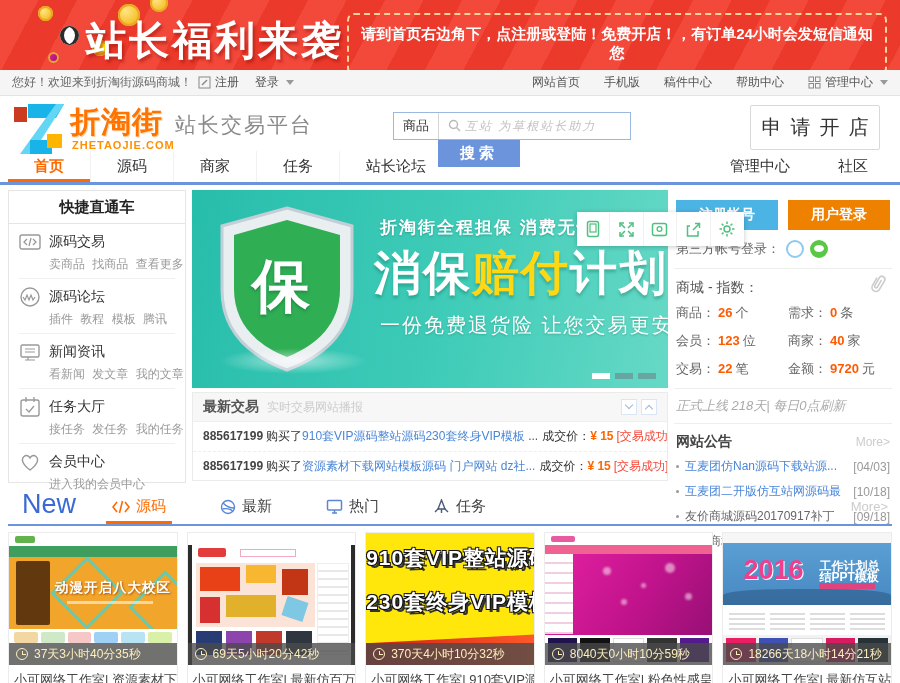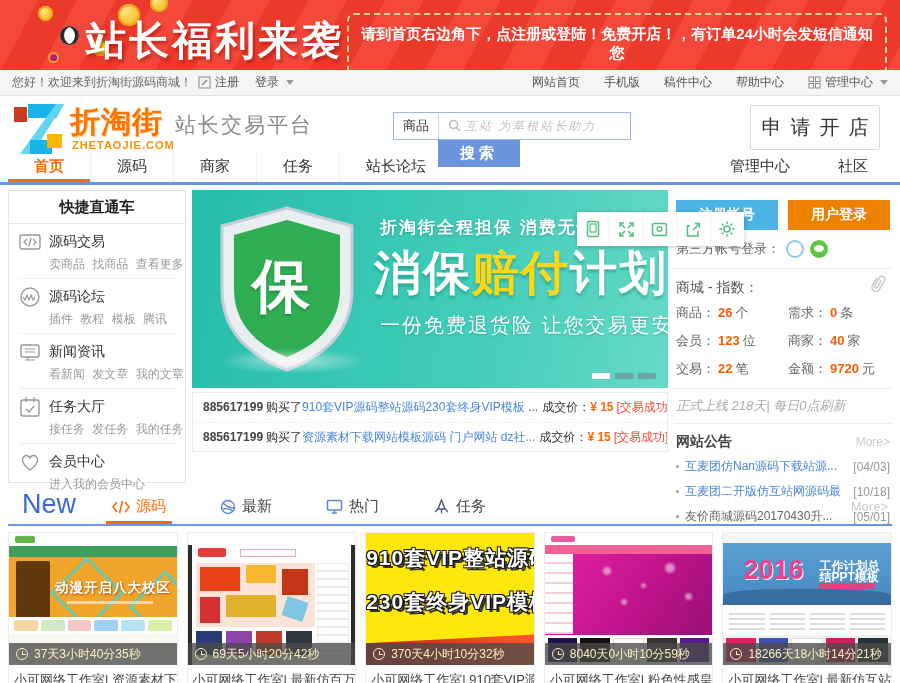--- a/index.html
+++ b/index.html
@@ -161,21 +161,21 @@
   .cd { position:absolute; left:0; right:0; bottom:0; height:22px; background:rgba(74,74,74,.78); color:#fdeebc;
     font-size:12px; display:flex; align-items:center; gap:6px; padding-left:7px; z-index:5; }
   .clock { width:12px; height:12px; border:1px solid #fdeebc; border-radius:50%; position:relative; flex-shrink:0; }
   .clock::after { content:""; position:absolute; left:5px; top:2px; width:1px; height:4px; background:#fdeebc; }
   .clock::before { content:""; position:absolute; left:5px; top:5px; width:4px; height:1px; background:#fdeebc; }
 
   
   .c1-top { height:13px; background:#fff; position:relative; }
   .c1-top::before { content:""; position:absolute; left:6px; top:3px; width:20px; height:7px; background:#62b34c; border-radius:2px; }
   .c1-nav { height:11px; background:#3f9d5e; }
-  .c1-hero { position:relative; height:60px; background:#f2a52b; overflow:hidden; }
+  .c1-hero { position:relative; height:72px; background:#f2a52b; overflow:hidden; }
   .c1-menu { position:absolute; left:7px; top:4px; width:34px; height:64px; background:rgba(66,33,10,.82); border-radius:2px; }
   .c1-dia { position:absolute; width:52px; height:52px; border:3px solid rgba(72,209,204,.8); transform:rotate(45deg); }
   .c1-dia.a { left:52px; top:10px; } .c1-dia.b { right:-14px; top:24px; }
   .c1-slogan { position:absolute; left:46px; top:22px; font-size:13.5px; font-weight:bold; color:#fff;
     text-shadow:1px 1px 2px #a85400; letter-spacing:1px; white-space:nowrap; }
   .c1-sub { position:absolute; left:58px; top:44px; width:86px; height:3px; background:rgba(255,255,255,.55); }
   .c1-btnrow { display:flex; gap:3px; padding:3px 5px; background:#fff; }
   .c1-btnrow span { flex:1; height:11px; border-radius:2px; }
   .c1-foot { height:22px; background:#fbfaf2; }
 
@@ -381,20 +381,32 @@
       <div class="car-line2"><span>消保</span><span class="hl">赔付</span><span>计划</span></div>
       <div class="car-line3">一份免费退货险 让您交易更安心</div>
       <div class="dots">
         <span class="dot active"></span>
         <span class="dot"></span>
         <span class="dot"></span>
       </div>
     </div>
 
     <div class="trades">
+      <div class="trades-head">
+        <span class="trades-title">最新交易</span>
+        <span class="trades-sub">实时交易网站播报</span>
+        <span class="trades-ctrl">
+          <span class="ctrl-btn down">
+              <i></i>
+            </span>
+          <span class="ctrl-btn up">
+              <i></i>
+            </span>
+        </span>
+      </div>
       <div class="trade-row">
         <span class="t-user">885617199</span><span>购买了</span><span class="t-link">910套VIP源码整站源码230套终身VIP模板</span><span class="t-dots"> ...</span><span class="t-label">成交价：</span><span class="t-price">¥ 15</span><span class="t-status">[交易成功]</span>
       </div>
       <div class="trade-row">
         <span class="t-user">885617199</span><span>购买了</span><span class="t-link">资源素材下载网站模板源码 门户网站 dz社...</span><span class="t-dots"></span><span class="t-label">成交价：</span><span class="t-price">¥ 15</span><span class="t-status">[交易成功]</span>
       </div>
     </div>
   </div>
 
   <div class="right-panel">
@@ -428,20 +440,25 @@
     </div>
     <div class="notice-item">
         <span class="n-dot"></span>
         <span class="n-text blue">互麦团仿Nan源码下载站源...</span>
         <span class="n-date">[04/03]</span>
       </div>
     <div class="notice-item">
         <span class="n-dot"></span>
         <span class="n-text blue">互麦团二开版仿互站网源码最</span>
         <span class="n-date">[10/18]</span>
+      </div>
+    <div class="notice-item">
+        <span class="n-dot"></span>
+        <span class="n-text gray">友价商城源码20170917补丁</span>
+        <span class="n-date">[09/18]</span>
       </div>
     <div class="notice-item">
         <span class="n-dot"></span>
         <span class="n-text gray">友价商城源码20170430升...</span>
         <span class="n-date">[05/01]</span>
       </div>
   </div>
 </div>
 
 <div class="overlay-toolbar">

